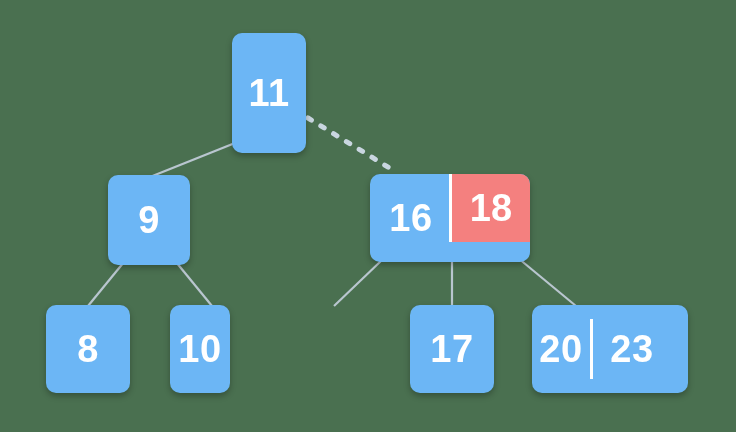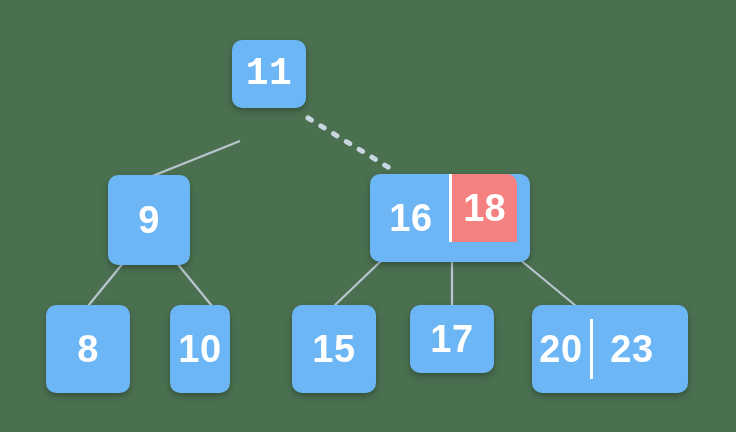--- a/index.html
+++ b/index.html
@@ -91,47 +91,44 @@
   <svg id="edges" width="736" height="432" viewBox="0 0 736 432">
     <line x1="240" y1="141" x2="150" y2="177" stroke="#b9c6cf" stroke-width="2.2"></line>
     <line x1="308" y1="118" x2="396" y2="172" stroke="#c9d6e0" stroke-width="5" stroke-linecap="round" stroke-dasharray="4 11"></line>
     <line x1="124" y1="262" x2="88" y2="306" stroke="#b9c6cf" stroke-width="2.2"></line>
     <line x1="176" y1="262" x2="212" y2="306" stroke="#b9c6cf" stroke-width="2.2"></line>
     <line x1="382" y1="260" x2="334" y2="306" stroke="#b9c6cf" stroke-width="2.2"></line>
     <line x1="452" y1="260" x2="452" y2="306" stroke="#b9c6cf" stroke-width="2.2"></line>
     <line x1="518" y1="258" x2="576" y2="306" stroke="#b9c6cf" stroke-width="2.2"></line>
   </svg>
 
-  <div class="node" style="left:232px; top:40px; width:74px; height:68px;font-family:Liberation Mono, monospace;">
+  <div class="node" style="left:232px; top:33px; width:74px; height:120px;">
     <div class="cell" style="width:74px;">11</div>
   </div>
 
   <div class="node" style="left:108px; top:175px; width:82px; height:90px;">
     <div class="cell" style="width:82px;">9</div>
   </div>
 
   <div class="node" style="left:370px; top:174px; width:160px; height:88px;">
     <div class="cell" style="width:82px;">16</div>
     <div class="cell" style="width:78px;"></div>
   </div>
-  <div class="hl" style="left:452px; top:174px; width:65px; height:68px;">18</div>
+  <div class="hl" style="left:452px; top:174px; width:78px; height:68px;">18</div>
 
   <div class="node" style="left:46px; top:305px; width:84px; height:88px;">
     <div class="cell" style="width:84px;">8</div>
   </div>
 
   <div class="node" style="left:170px; top:305px; width:60px; height:88px;">
     <div class="cell" style="width:84px;">10</div>
   </div>
 
-  <div class="node" style="left:292px; top:305px; width:84px; height:88px;">
-    <div class="cell" style="width:84px;">15</div>
-  </div>
 
-  <div class="node" style="left:410px; top:305px; width:84px; height:68px;">
+  <div class="node" style="left:410px; top:305px; width:84px; height:88px;">
     <div class="cell" style="width:84px;">17</div>
   </div>
 
   <div class="node" style="left:532px; top:305px; width:156px; height:88px;">
     <div class="cell" style="width:58px;">20</div>
     <div class="cell divided" style="width:84px;">23</div>
   </div>
 
 </div>
 

